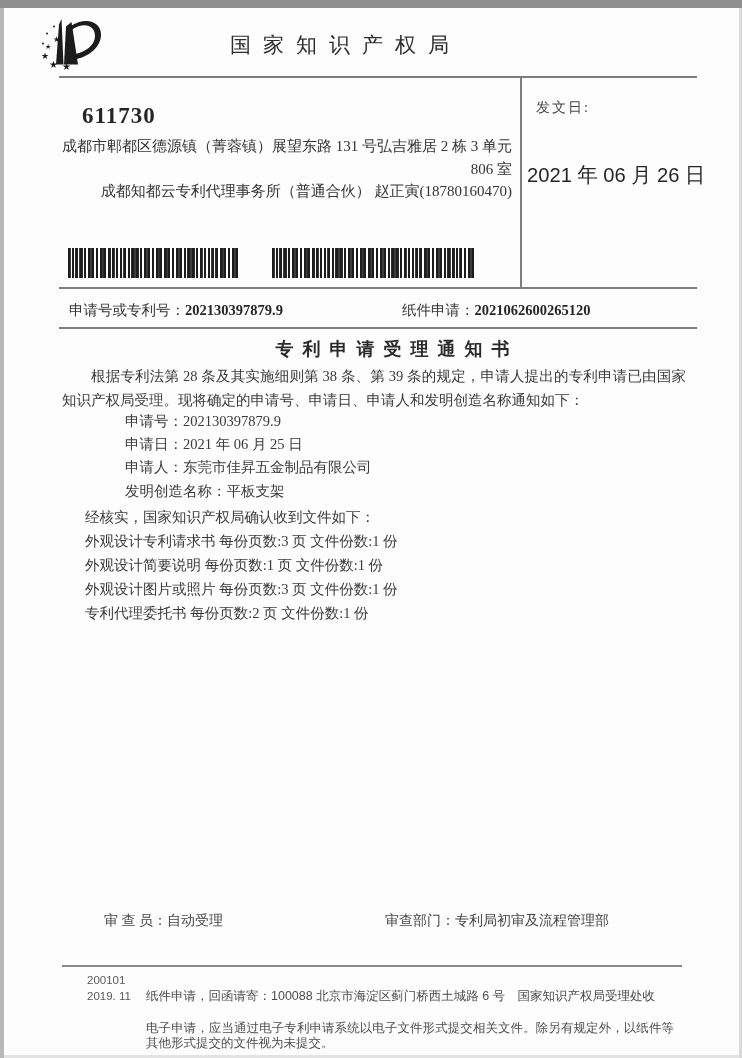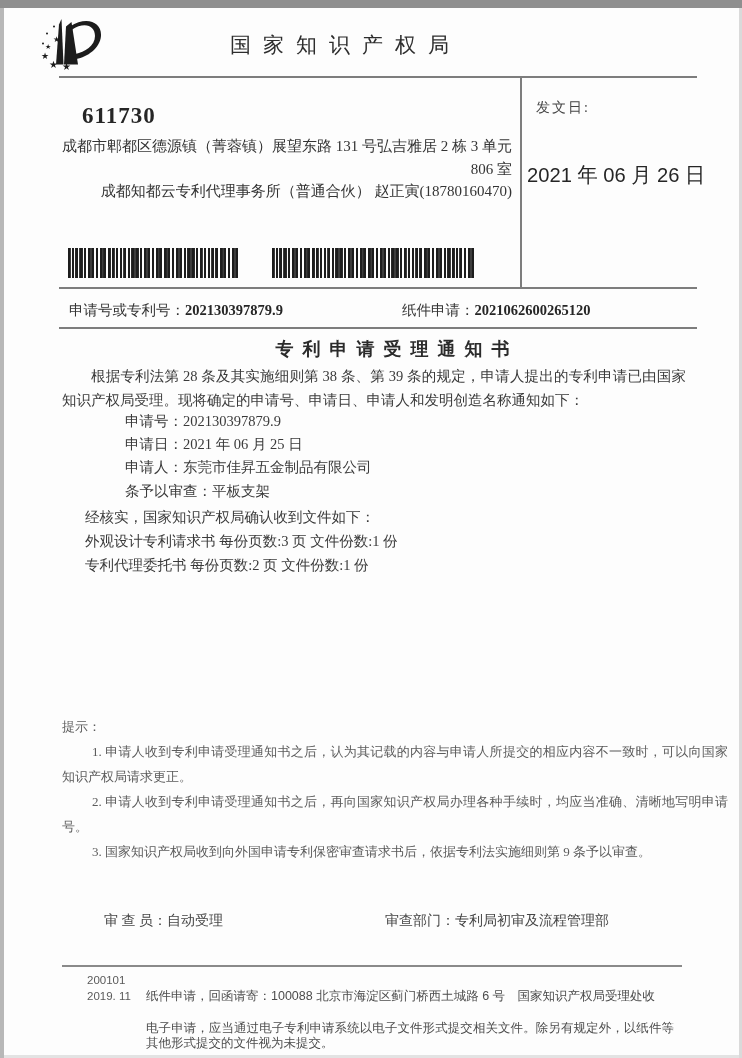--- a/index.html
+++ b/index.html
@@ -115,35 +115,31 @@
 
   <div class="h-line" style="left:59px;top:327px;width:638px;"></div>
 
   <div id="notice-title">专利申请受理通知书</div>
   <div id="notice-paragraph">根据专利法第 28 条及其实施细则第 38 条、第 39 条的规定，申请人提出的专利申请已由国家知识产权局受理。现将确定的申请号、申请日、申请人和发明创造名称通知如下：</div>
 
   <div id="notice-fields">
     <div><span>申请号：</span><span>202130397879.9</span></div>
     <div><span>申请日：</span><span>2021 年 06 月 25 日</span></div>
     <div><span>申请人：</span><span>东莞市佳昇五金制品有限公司</span></div>
-    <div><span>条予以审查：</span><span>平板支架</span></div>
+    <div><span>发明创造名称：</span><span>平板支架</span></div>
   </div>
 
   <div id="received-block">
     <div>经核实，国家知识产权局确认收到文件如下：</div>
     <div>外观设计专利请求书 每份页数:3 页  文件份数:1 份</div>
+    <div>外观设计简要说明 每份页数:1 页  文件份数:1 份</div>
+    <div>外观设计图片或照片 每份页数:3 页  文件份数:1 份</div>
     <div>专利代理委托书 每份页数:2 页  文件份数:1 份</div>
   </div>
 
-  <div id="tips">
-    <p class="tips-title">提示：</p>
-    <p>1. 申请人收到专利申请受理通知书之后，认为其记载的内容与申请人所提交的相应内容不一致时，可以向国家知识产权局请求更正。</p>
-    <p>2. 申请人收到专利申请受理通知书之后，再向国家知识产权局办理各种手续时，均应当准确、清晰地写明申请号。</p>
-    <p>3. 国家知识产权局收到向外国申请专利保密审查请求书后，依据专利法实施细则第 9 条予以审查。</p>
-  </div>
 
   <div id="signoff">
     <span id="examiner"><span>审 查 员：</span><span>自动受理</span></span>
     <span id="department"><span>审查部门：</span><span>专利局初审及流程管理部</span></span>
   </div>
 
   <div id="footer-line" class="h-line"></div>
   <div id="footer-codes">
     <div>200101</div>
     <div>2019. 11</div>

